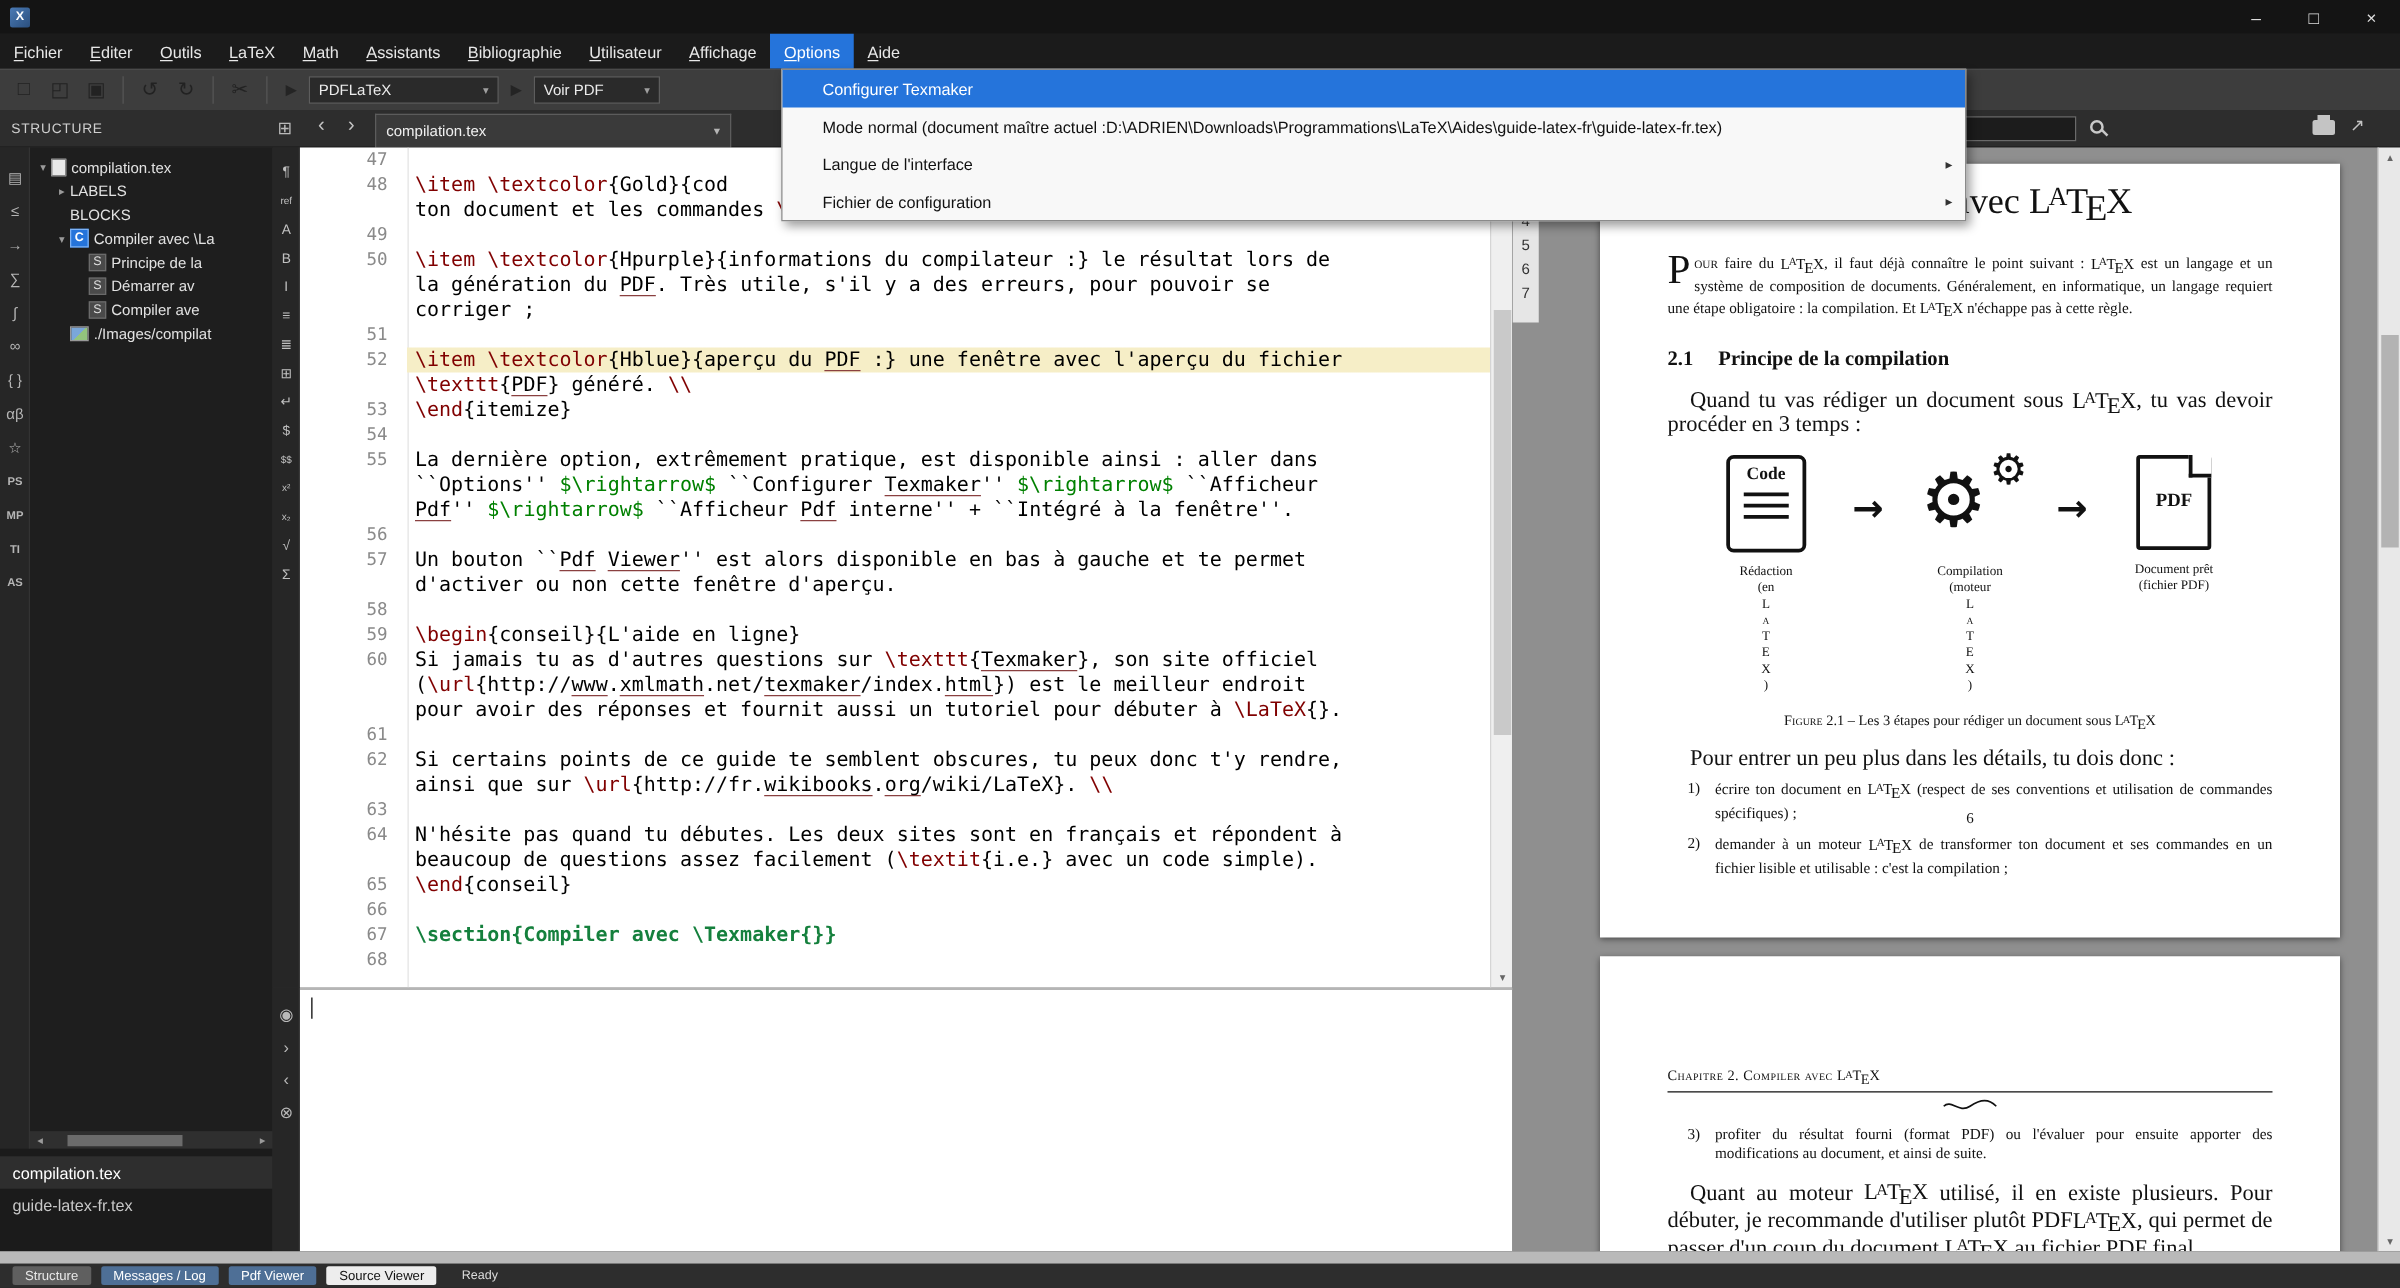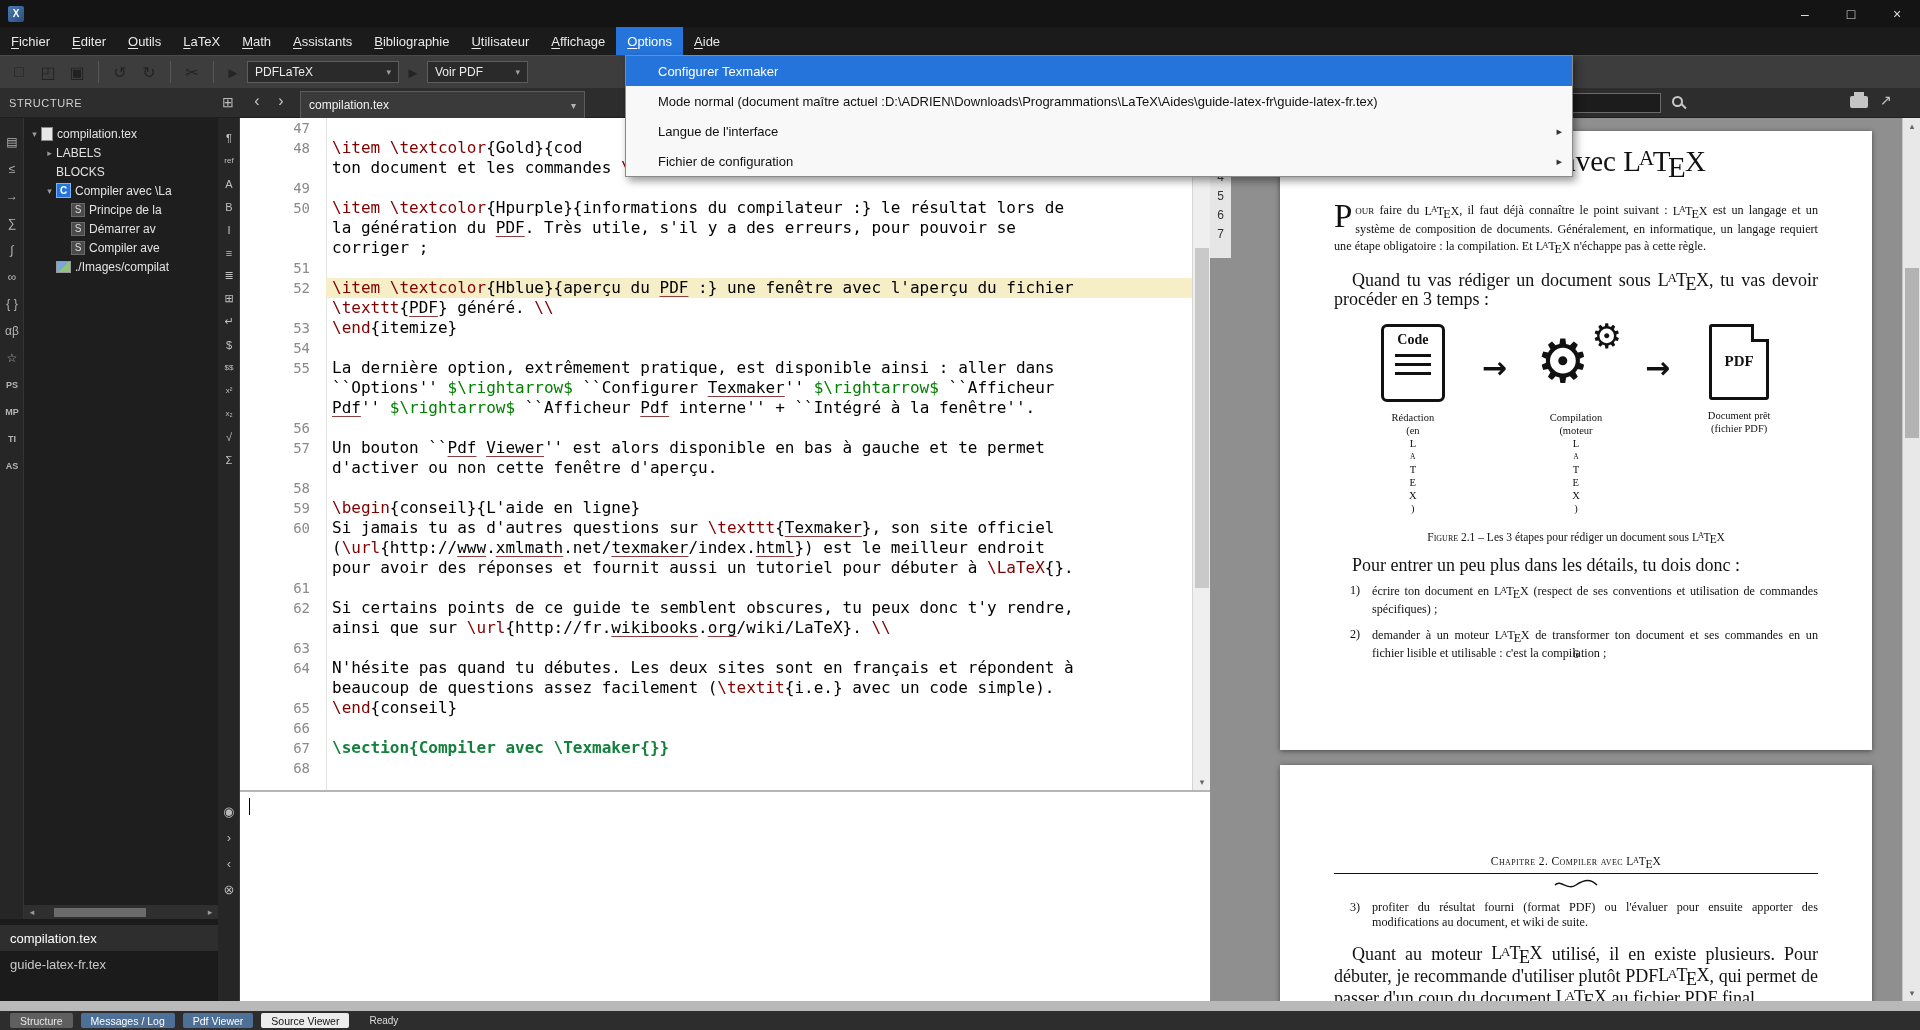--- a/index.html
+++ b/index.html
@@ -123,21 +123,21 @@
   .ic-pdf { position:relative; width:60px; height:76px; border:3px solid #111; border-radius:3px; display:flex; align-items:center; justify-content:center; font-weight:bold; font-size:15px; }
   .ic-pdf::before { content:""; position:absolute; top:-3px; right:-3px; width:15px; height:15px; background:#fff; border-left:3px solid #111; border-bottom:3px solid #111; }
   .figcap { margin-top:9px; font-size:10.5px; line-height:13px; text-align:center; }
   .figcap span { display:block; }
   .figcaption { margin-top:16px; text-align:center; font-size:11.5px; }
   .pitem { display:flex; margin:9px 0 0 16px; font-size:12.2px; line-height:15.5px; }
   .pnum { width:22px; flex:none; }
   .ptext { flex:1; text-align:justify; }
   .pgnum { position:absolute; left:0; right:0; top:516px; text-align:center; font-size:12px; }
 
-  .p2header { margin-top:90px; text-align:center; font-size:11.5px; letter-spacing:.4px; }
+  .p2header { margin-top:90px; text-align:left; font-size:11.5px; letter-spacing:.4px; }
   .p2rule { margin-top:3px; border-top:1px solid #111; }
   .p2orn { display:block; margin:5px auto 0 auto; }
 
   
   .lx .la { font-size:.72em; vertical-align:.28em; margin-left:-.1em; margin-right:-.06em; text-transform:uppercase; }
   .lx .le { vertical-align:-.22em; margin-left:-.08em; margin-right:-.03em; text-transform:uppercase; }
 
   
   #pdfSB { position:absolute; left:1902px; top:118px; width:18px; height:883px; background:#e8e8e8; border-left:1px solid #c5c5c5; }
   #pdfSB .sbthumb { position:absolute; left:2px; top:150px; width:14px; height:170px; background:#b3b3b3; }
@@ -364,20 +364,23 @@
   <div id="pageNav">
       <div class="pn">4</div>
       <div class="pn">5</div>
       <div class="pn">6</div>
       <div class="pn">7</div>
     </div>
 
   <div class="page" id="page1">
     <div class="p1title texify">Compiler avec <span class="lx">L<span class="la">a</span>T<span class="le">e</span>X</span></div>
     <p class="intro"><span class="dropcap">P</span><span class="sc">our</span><span class="texify"> faire du <span class="lx">L<span class="la">a</span>T<span class="le">e</span>X</span>, il faut déjà connaître le point suivant : <span class="lx">L<span class="la">a</span>T<span class="le">e</span>X</span> est un langage et un système de composition de documents. Généralement, en informatique, un langage requiert une étape obligatoire : la compilation. Et <span class="lx">L<span class="la">a</span>T<span class="le">e</span>X</span> n'échappe pas à cette règle.</span></p>
+    <div class="heading">
+      <span>2.1</span><span class="htxt">Principe de la compilation</span>
+    </div>
     <p class="pp texify">Quand tu vas rédiger un document sous <span class="lx">L<span class="la">a</span>T<span class="le">e</span>X</span>, tu vas devoir procéder en 3 temps :</p>
 
     <div class="fig">
       <div class="figcol">
         <div class="ic-code">
             <span>Code</span>
             <i></i>
             <i></i>
             <i></i>
           </div>
@@ -423,21 +426,21 @@
   </div>
 
   <div class="page" id="page2">
     <div class="p2header sc2 texify">Chapitre 2. Compiler avec <span class="lx">L<span class="la">a</span>T<span class="le">e</span>X</span></div>
     <div class="p2rule"></div>
     <svg class="p2orn" width="46" height="12" viewBox="0 0 46 12">
         <path d="M2 6 C8 0, 14 12, 23 6 S 38 0, 44 6" stroke="#111" fill="none" stroke-width="1.4"></path>
       </svg>
     <div class="pitem">
         <span class="pnum">3)</span>
-        <span class="ptext texify">profiter du résultat fourni (format PDF) ou l'évaluer pour ensuite apporter des modifications au document, et wiki de suite.</span>
+        <span class="ptext texify">profiter du résultat fourni (format PDF) ou l'évaluer pour ensuite apporter des modifications au document, et ainsi de suite.</span>
       </div>
     <p class="pp texify">Quant au moteur <span class="lx">L<span class="la">a</span>T<span class="le">e</span>X</span> utilisé, il en existe plusieurs. Pour débuter, je recommande d'utiliser plutôt PDF<span class="lx">L<span class="la">a</span>T<span class="le">e</span>X</span>, qui permet de passer d'un coup du document <span class="lx">L<span class="la">a</span>T<span class="le">e</span>X</span> au fichier PDF final.</p>
     <p class="pp texify">Quant aux autres, je les aborde bien plus loin dans ce guide, en page ??. Je recommande plutôt de t'y rendre une fois que tu as un peu d'expérience</p>
   </div>
 </div>
 
 <div id="pdfSB">
   <span class="sbarr" style="top:0">▴</span>
   <span class="sbthumb"></span>
   <span class="sbarr" style="bottom:0">▾</span>

